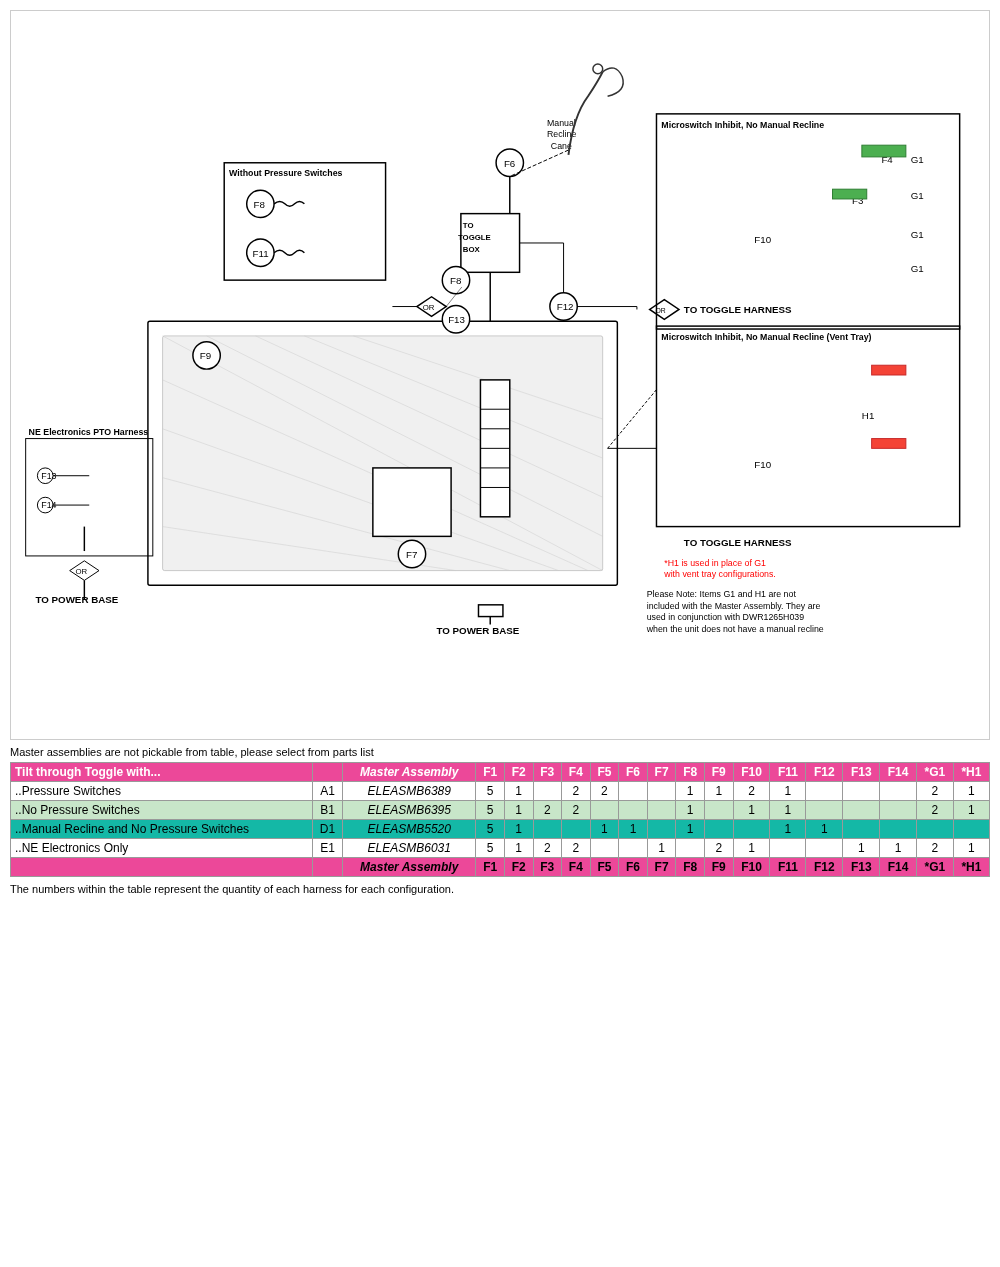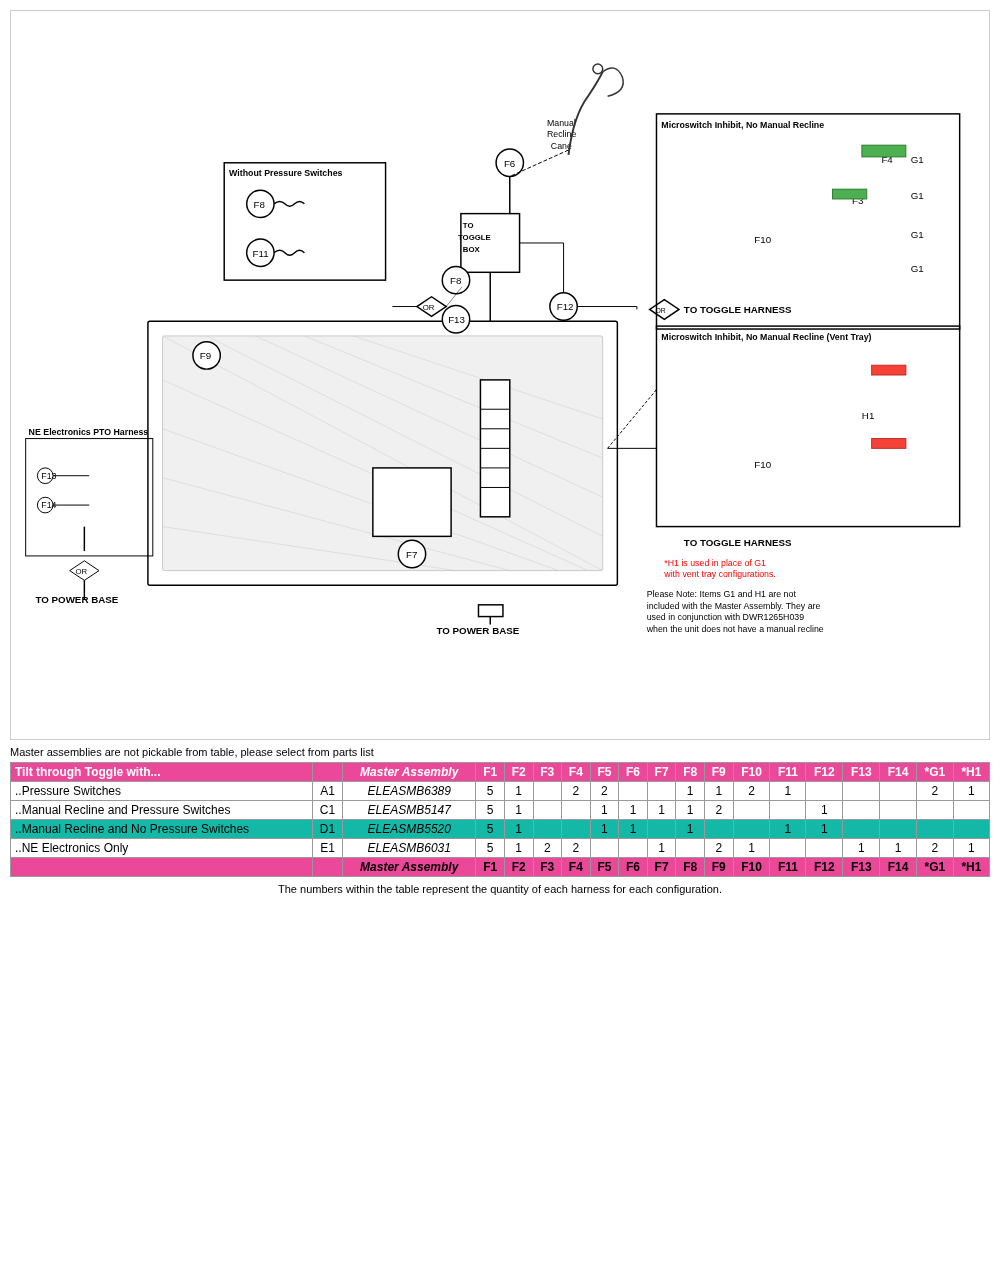--- a/index.html
+++ b/index.html
@@ -73,21 +73,21 @@
       font-style: italic;
     }
 
     .row-header {
       background: #000;
       color: #fff;
       font-weight: bold;
     }
 
     .footer-note {
-      text-align: center;
+      text-align: left;
       font-size: 11px;
       margin-top: 6px;
       color: #000;
     }
   </style>
 </head>
 <body>
 
 <div class="page-container">
   <div class="diagram-area">
@@ -296,40 +296,40 @@
             <td>1</td>
             <td>1</td>
             <td>2</td>
             <td>1</td>
             <td></td>
             <td></td>
             <td></td>
             <td>2</td>
             <td>1</td>
           </tr>
-          <tr style="background: rgb(255, 255, 255);">
-            <td class="col-title">..Manual Recline and Pressure Switches</td>
-            <td>C1</td>
-            <td class="col-master">ELEASMB5147</td>
+          <tr style="background: rgb(200, 230, 201);">
+            <td class="col-title">..No Pressure Switches</td>
+            <td>B1</td>
+            <td class="col-master">ELEASMB6395</td>
             <td>5</td>
             <td>1</td>
-            <td></td>
-            <td></td>
-            <td>1</td>
-            <td>1</td>
-            <td>1</td>
-            <td>1</td>
-            <td>2</td>
-            <td></td>
-            <td></td>
-            <td>1</td>
-            <td></td>
-            <td></td>
-            <td></td>
-            <td></td>
+            <td>2</td>
+            <td>2</td>
+            <td></td>
+            <td></td>
+            <td></td>
+            <td>1</td>
+            <td></td>
+            <td>1</td>
+            <td>1</td>
+            <td></td>
+            <td></td>
+            <td></td>
+            <td>2</td>
+            <td>1</td>
           </tr>
           <tr style="background: #14b8a6;">
             <td class="col-title">..Manual Recline and No Pressure Switches</td>
             <td>D1</td>
             <td class="col-master">ELEASMB5520</td>
             <td>5</td>
             <td>1</td>
             <td></td>
             <td></td>
             <td>1</td>

